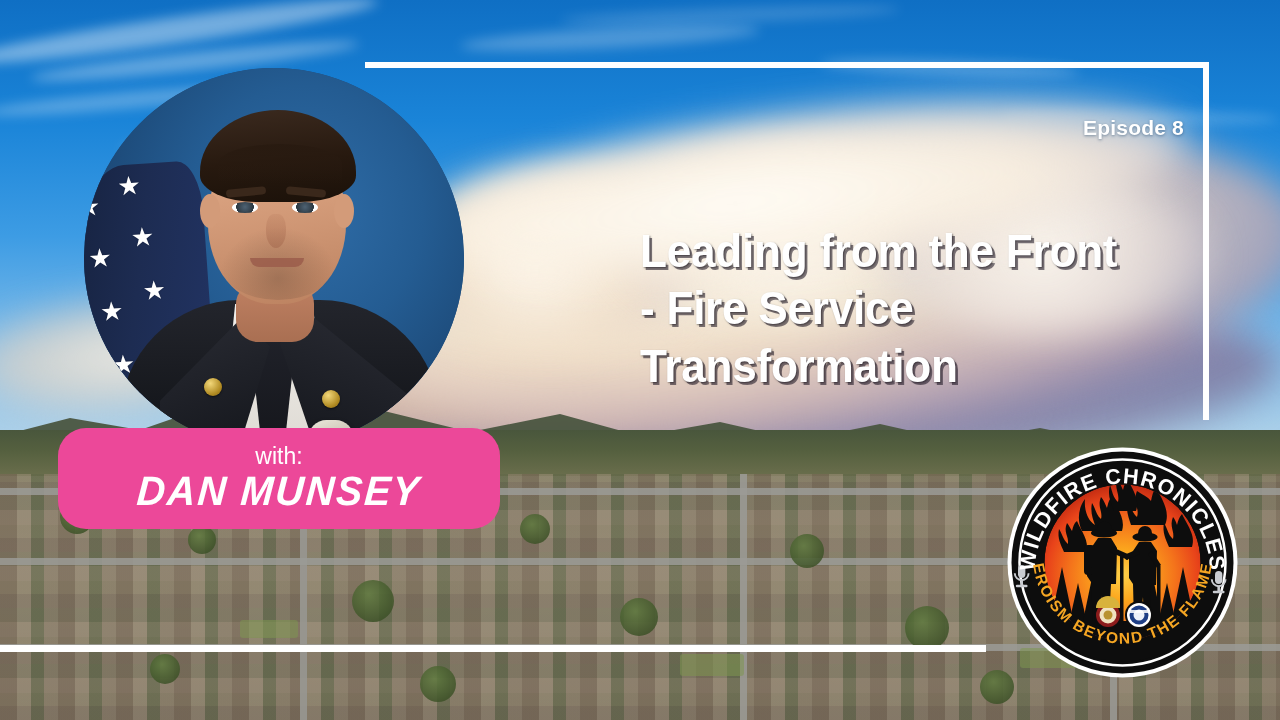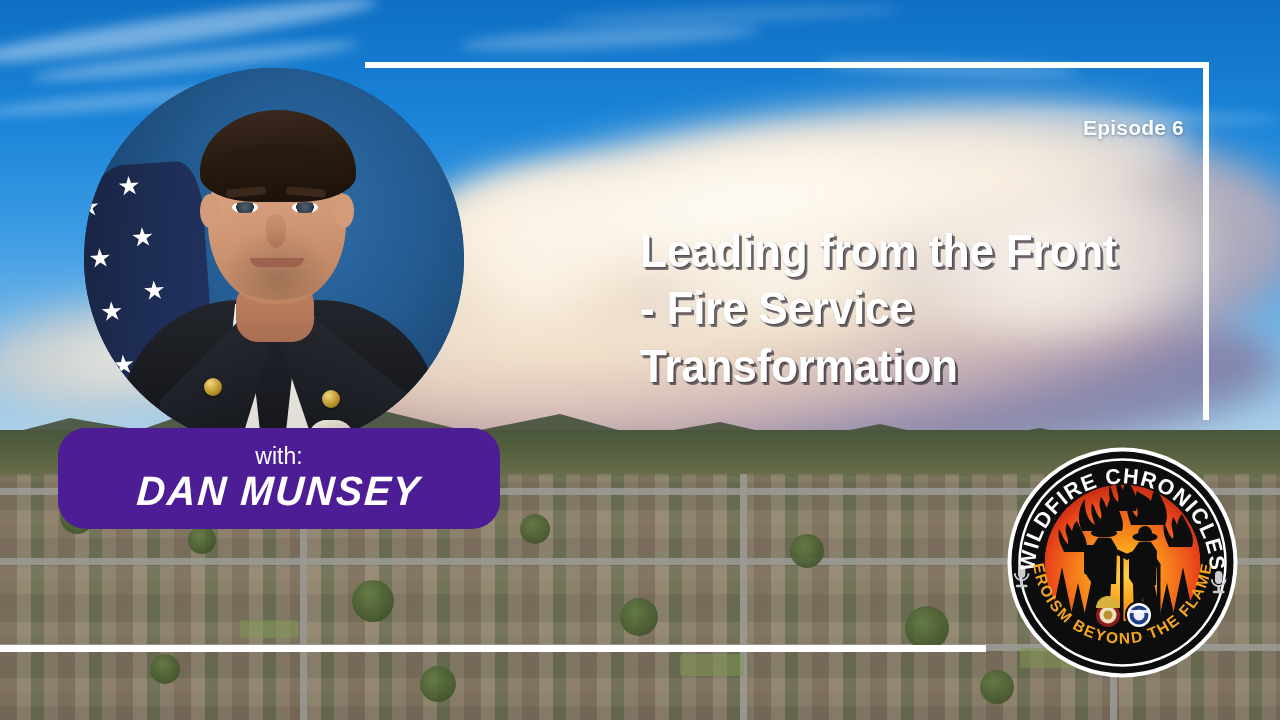--- a/index.html
+++ b/index.html
@@ -267,21 +267,21 @@
   }
   .pt-badge:after {
     content:""; position:absolute; left:9px; top:20px; width:28px; height:24px;
     background:radial-gradient(circle at 50% 50%, #d9d2bf 0%, #3d4a8e 44%, #2a3470 70%, #cfc7b2 100%);
     border-radius:50%;
   }
 
   
   .name-pill {
     position:absolute; left:58px; top:428px; width:442px; height:101px;
-    background:#4c1d95; border-radius:28px;
+    background:#ec4899; border-radius:28px;
     display:flex; flex-direction:column; align-items:center; justify-content:center;
   }
   .name-with {
     color:#ffffff; font-size:23px; font-weight:400; line-height:1.05;
     margin-bottom:2px;
   }
   .name-guest {
     color:#ffffff;
     font-family:"Liberation Sans Narrow","Liberation Sans", sans-serif;
     font-size:41px; font-weight:bold; font-style:italic;
@@ -356,21 +356,21 @@
       <div class="greenlawn" style="left:680px; top:224px; width:64px; height:22px;"></div>
       <div class="greenlawn" style="left:1020px;top:218px; width:70px; height:20px;"></div>
       <div class="greenlawn" style="left:240px; top:190px; width:58px; height:18px;"></div>
     </div>
   </div>
 
   <div class="rule-top"></div>
   <div class="rule-right"></div>
   <div class="rule-bottom"></div>
 
-  <div class="episode">Episode 6</div>
+  <div class="episode">Episode 8</div>
 
   <div class="title">
     <span class="tline">Leading from the Front</span>
     <span class="tline">- Fire Service</span>
     <span class="tline">Transformation</span>
   </div>
 
   <div class="portrait">
     <div class="pt-backdrop"></div>
     <div class="pt-flag">

